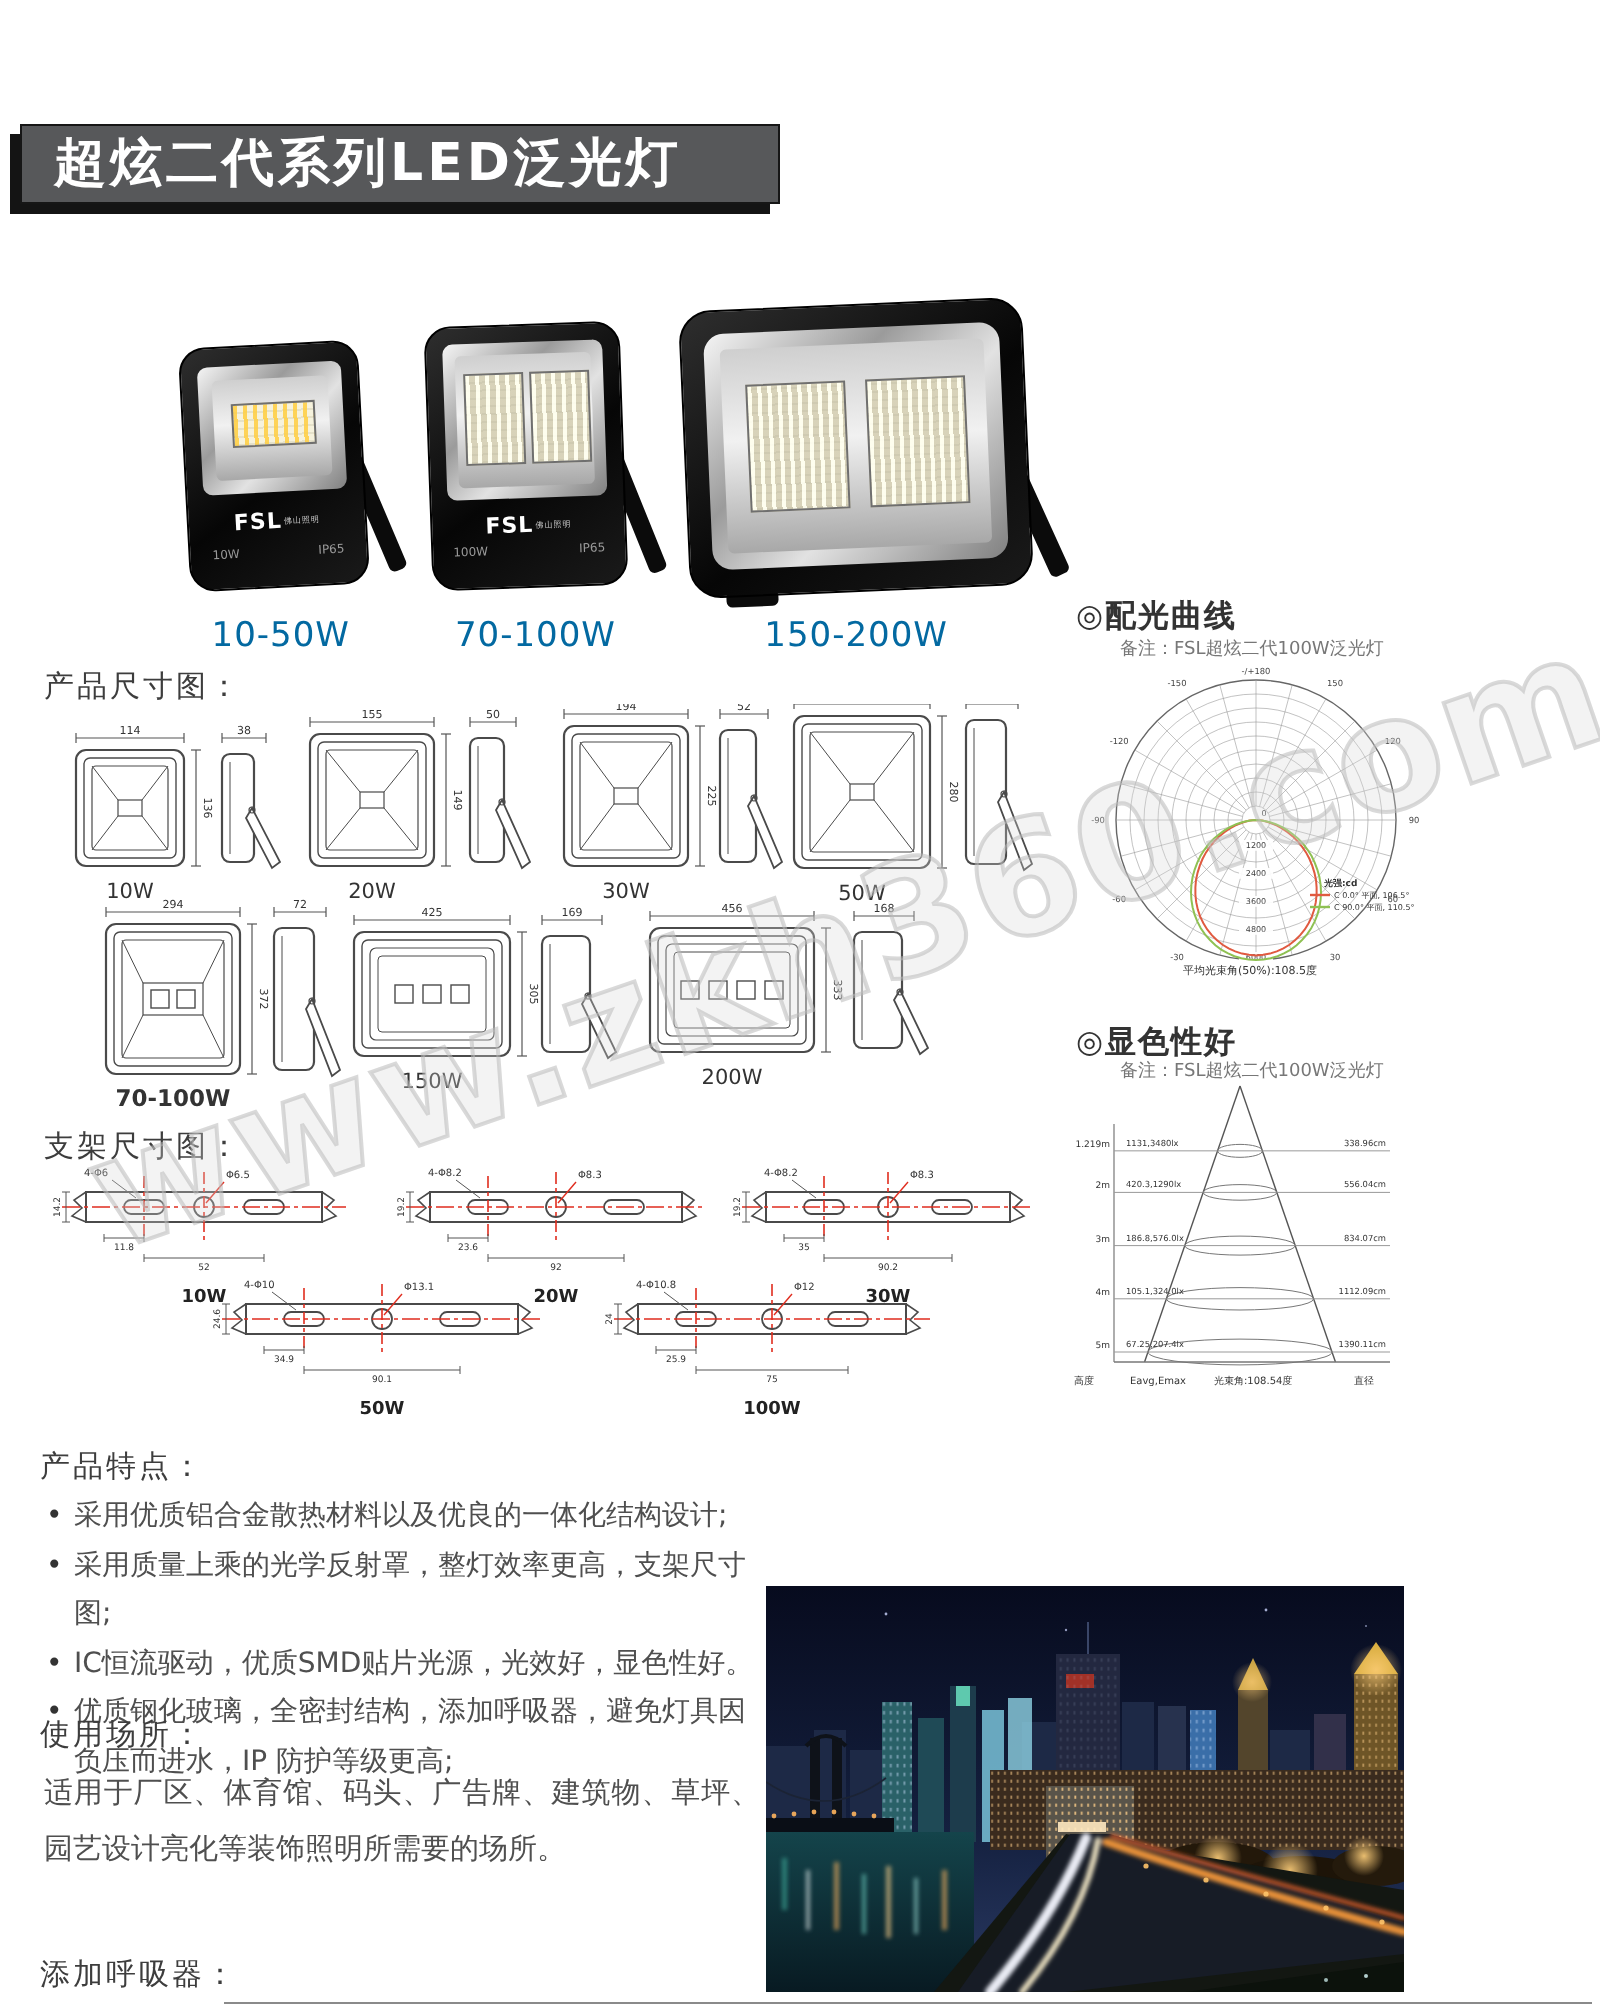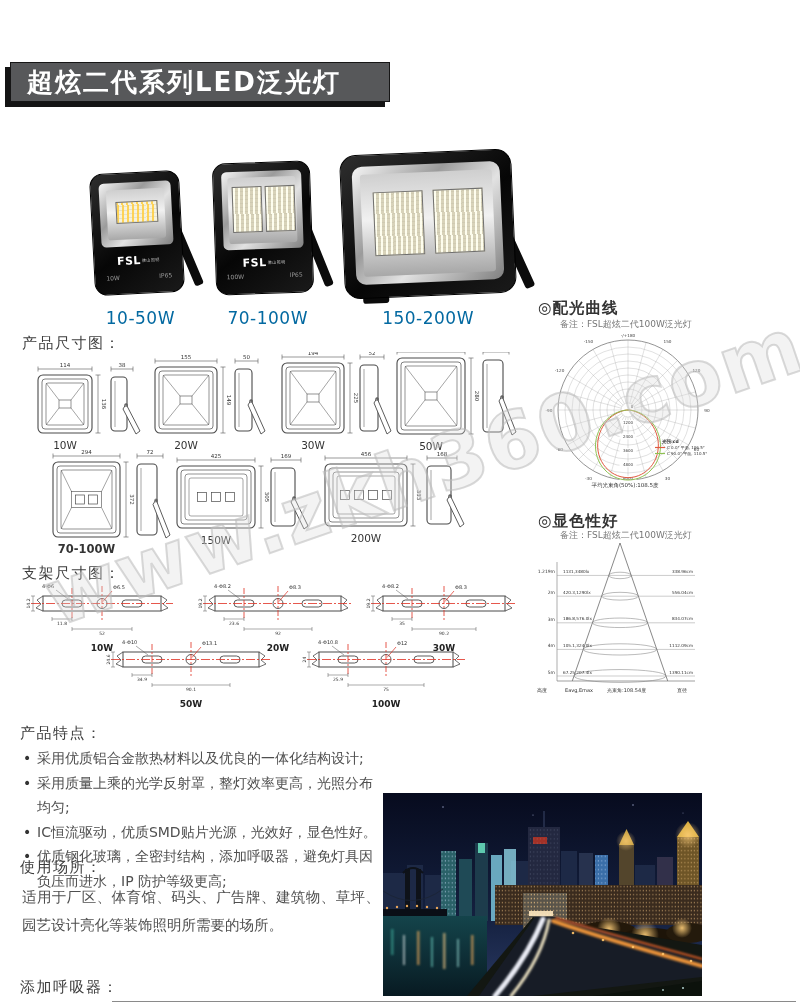--- a/index.html
+++ b/index.html
@@ -525,21 +525,21 @@
       <line x1="22" y1="141" x2="160" y2="141" stroke="#777" stroke-width="0.7"></line>
       <text x="2" y="152" font-size="5" text-anchor="start" fill="#333">高度</text>
       <text x="30" y="152" font-size="5" text-anchor="start" fill="#333">Eavg,Emax</text>
       <text x="72" y="152" font-size="5" text-anchor="start" fill="#333">光束角:108.54度</text>
       <text x="142" y="152" font-size="5" text-anchor="start" fill="#333">直径</text>
     </svg>
 
   <div class="abs h" style="left:20px;top:724px;">产品特点：</div>
   <ul id="feat" class="abs" style="left:22px;top:746px;width:364px;">
     <li>采用优质铝合金散热材料以及优良的一体化结构设计;</li>
-    <li>采用质量上乘的光学反射罩，整灯效率更高，光照分布均匀;</li>
+    <li>采用质量上乘的光学反射罩，整灯效率更高，支架尺寸图;</li>
     <li>IC恒流驱动，优质SMD贴片光源，光效好，显色性好。</li>
     <li>优质钢化玻璃，全密封结构，添加呼吸器，避免灯具因负压而进水，IP 防护等级更高;</li>
   </ul>
 
   <div class="abs h" style="left:20px;top:858px;">使用场所：</div>
   <div id="usage-text" class="abs" style="left:22px;top:884px;width:358px;">适用于厂区、体育馆、码头、广告牌、建筑物、草坪、园艺设计亮化等装饰照明所需要的场所。</div>
 
   <div class="abs h" style="left:20px;top:978px;">添加呼吸器：</div>
   <div id="bottomline" class="abs"></div>
 

